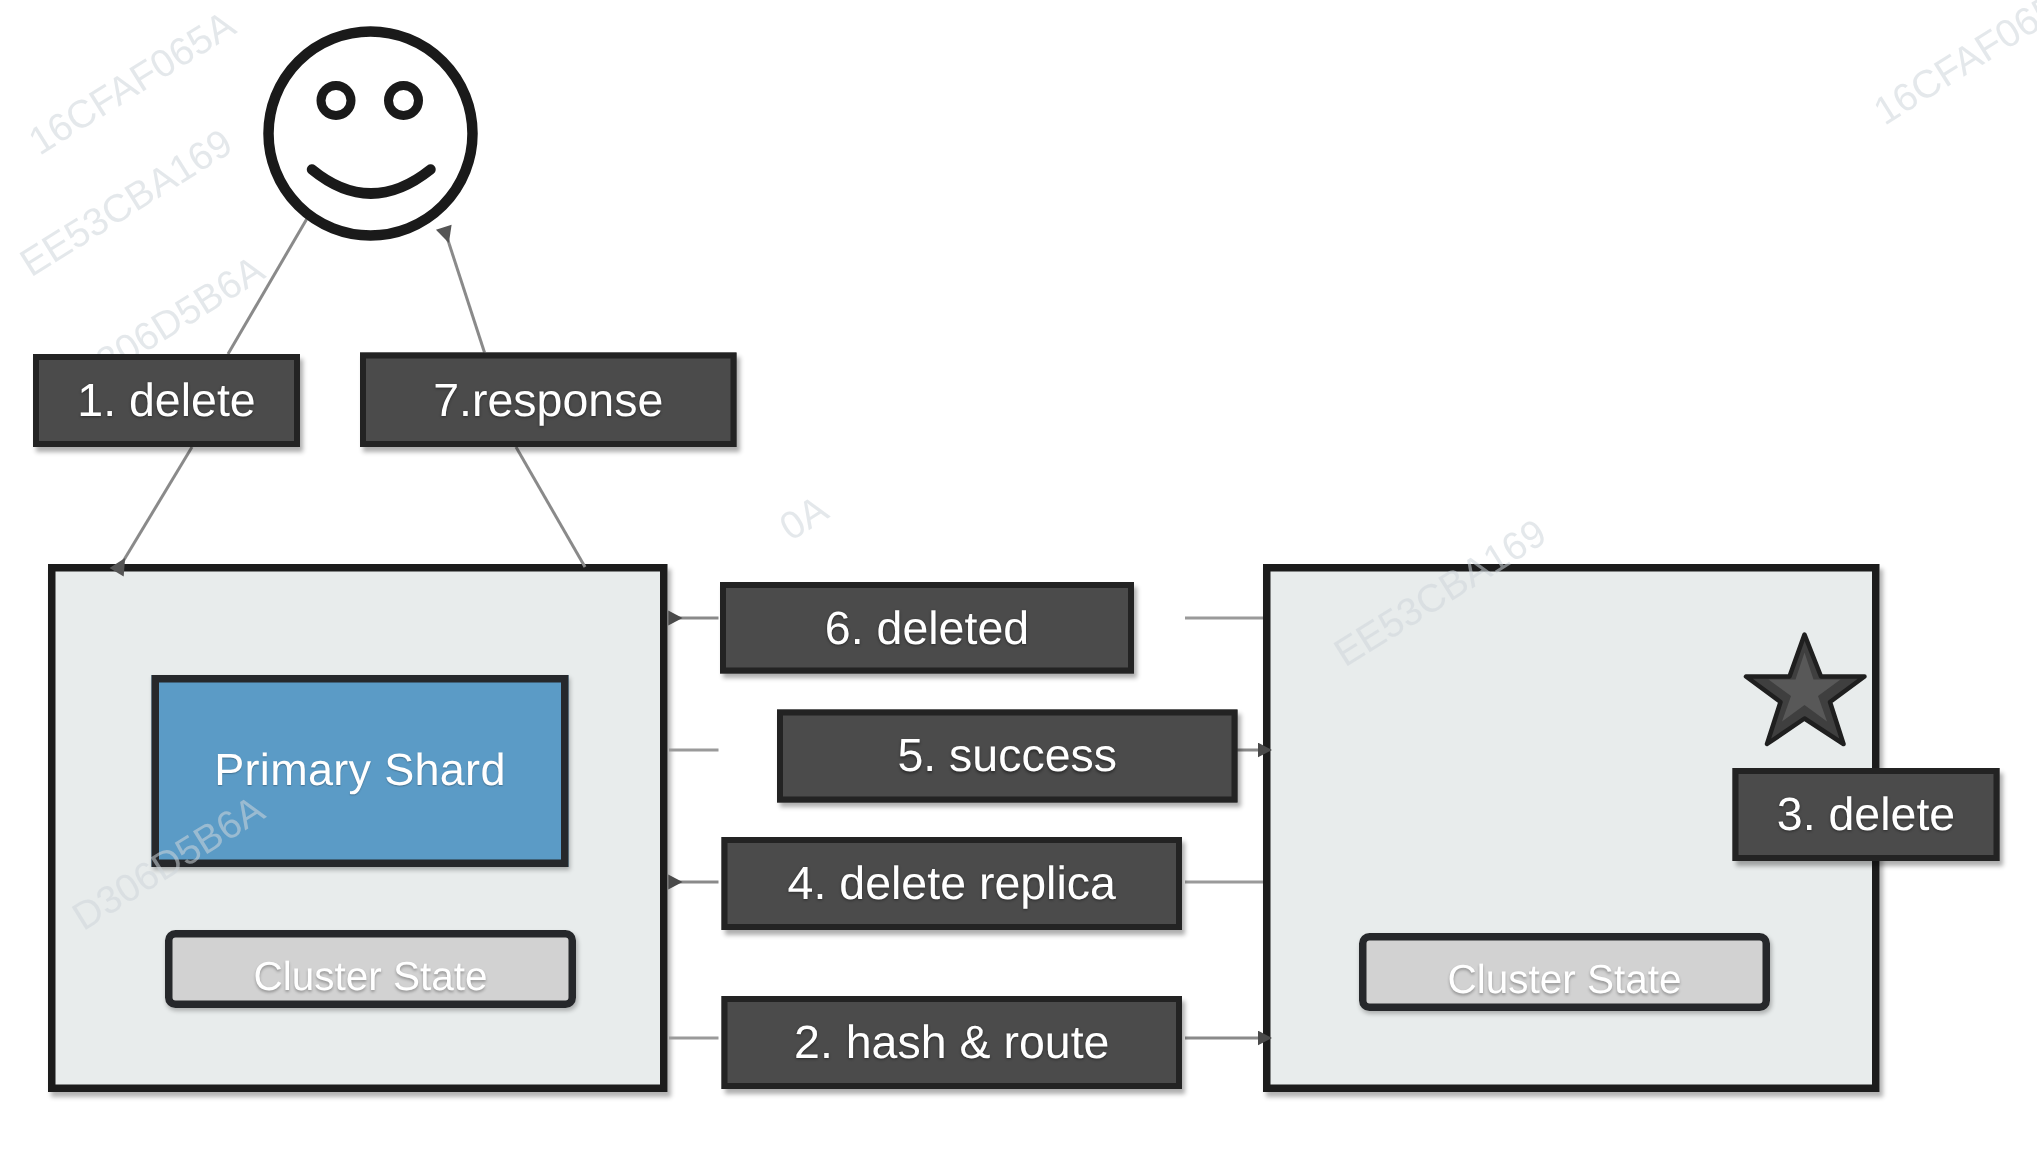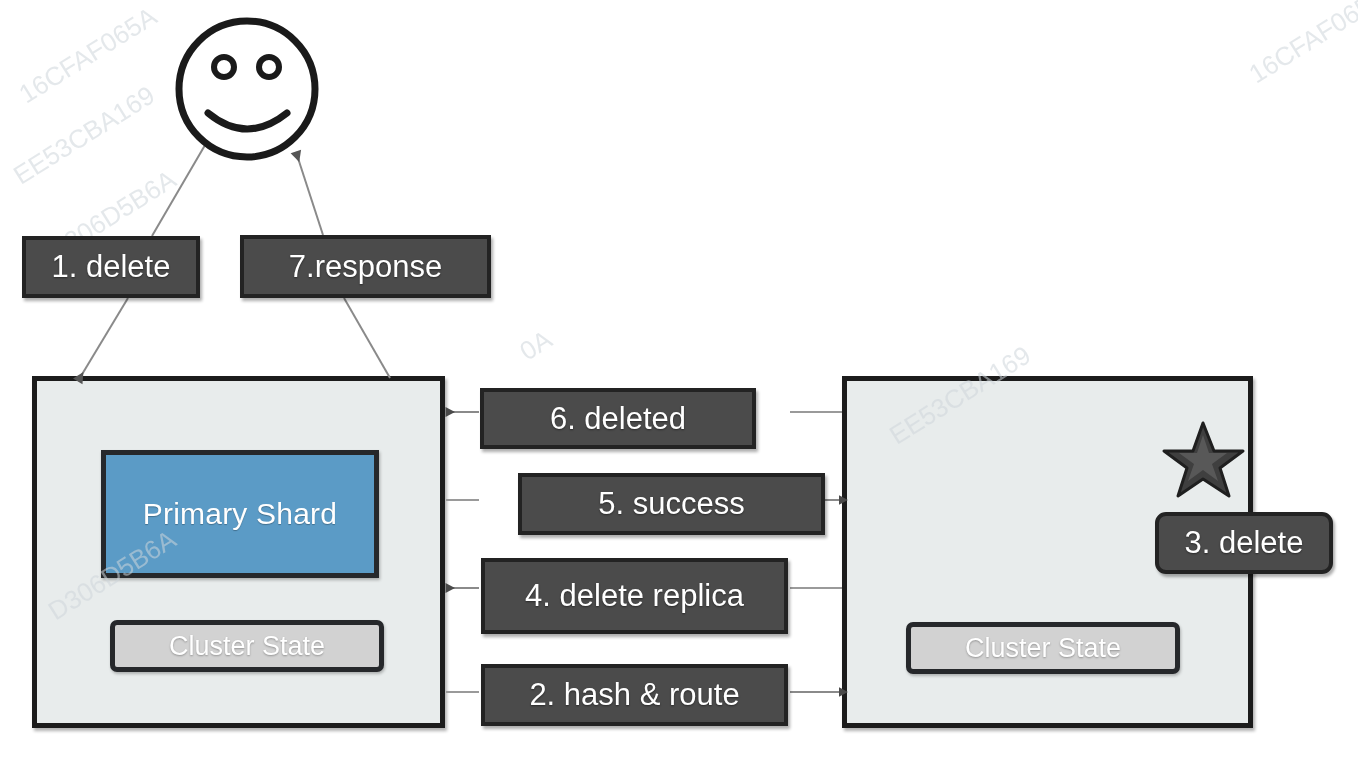--- a/index.html
+++ b/index.html
@@ -47,21 +47,21 @@
   }
 
   
   .cluster-pill {
     position: absolute;
     background: #d2d2d2;
     border: 5px solid #26282b;
     border-radius: 7px;
     box-sizing: border-box;
     display: flex;
-    align-items: center;
+    align-items: flex-end;
     justify-content: center;
     box-shadow: 1px 2px 3px rgba(0,0,0,0.25);
   }
   .cluster-label {
     color: #ffffff;
     font-size: 27px;
     text-shadow: 0 1px 2px rgba(0,0,0,0.30);
     white-space: nowrap;
   }
 
@@ -195,25 +195,25 @@
   </div>
 
   <div class="msg-label" style="left:480px; top:388px; width:276px; height:61px;">
     <span>6. deleted</span>
   </div>
 
   <div class="msg-label" style="left:481px; top:473px; width:307px; height:62px;margin-left:37px;">
     <span>5. success</span>
   </div>
 
-  <div class="msg-label" style="left:481px; top:558px; width:307px; height:76px;">
+  <div class="msg-label" style="left:481px; top:558px; width:307px; height:62px;">
     <span>4. delete replica</span>
   </div>
 
   <div class="msg-label" style="left:481px; top:664px; width:307px; height:62px;">
     <span>2. hash &amp; route</span>
   </div>
 
-  <div class="msg-label" style="left:1155px; top:512px; width:178px; height:62px;border-radius:11px;">
+  <div class="msg-label" style="left:1155px; top:512px; width:178px; height:62px;">
     <span>3. delete</span>
   </div>
 
 </div>
 
 </body></html>

